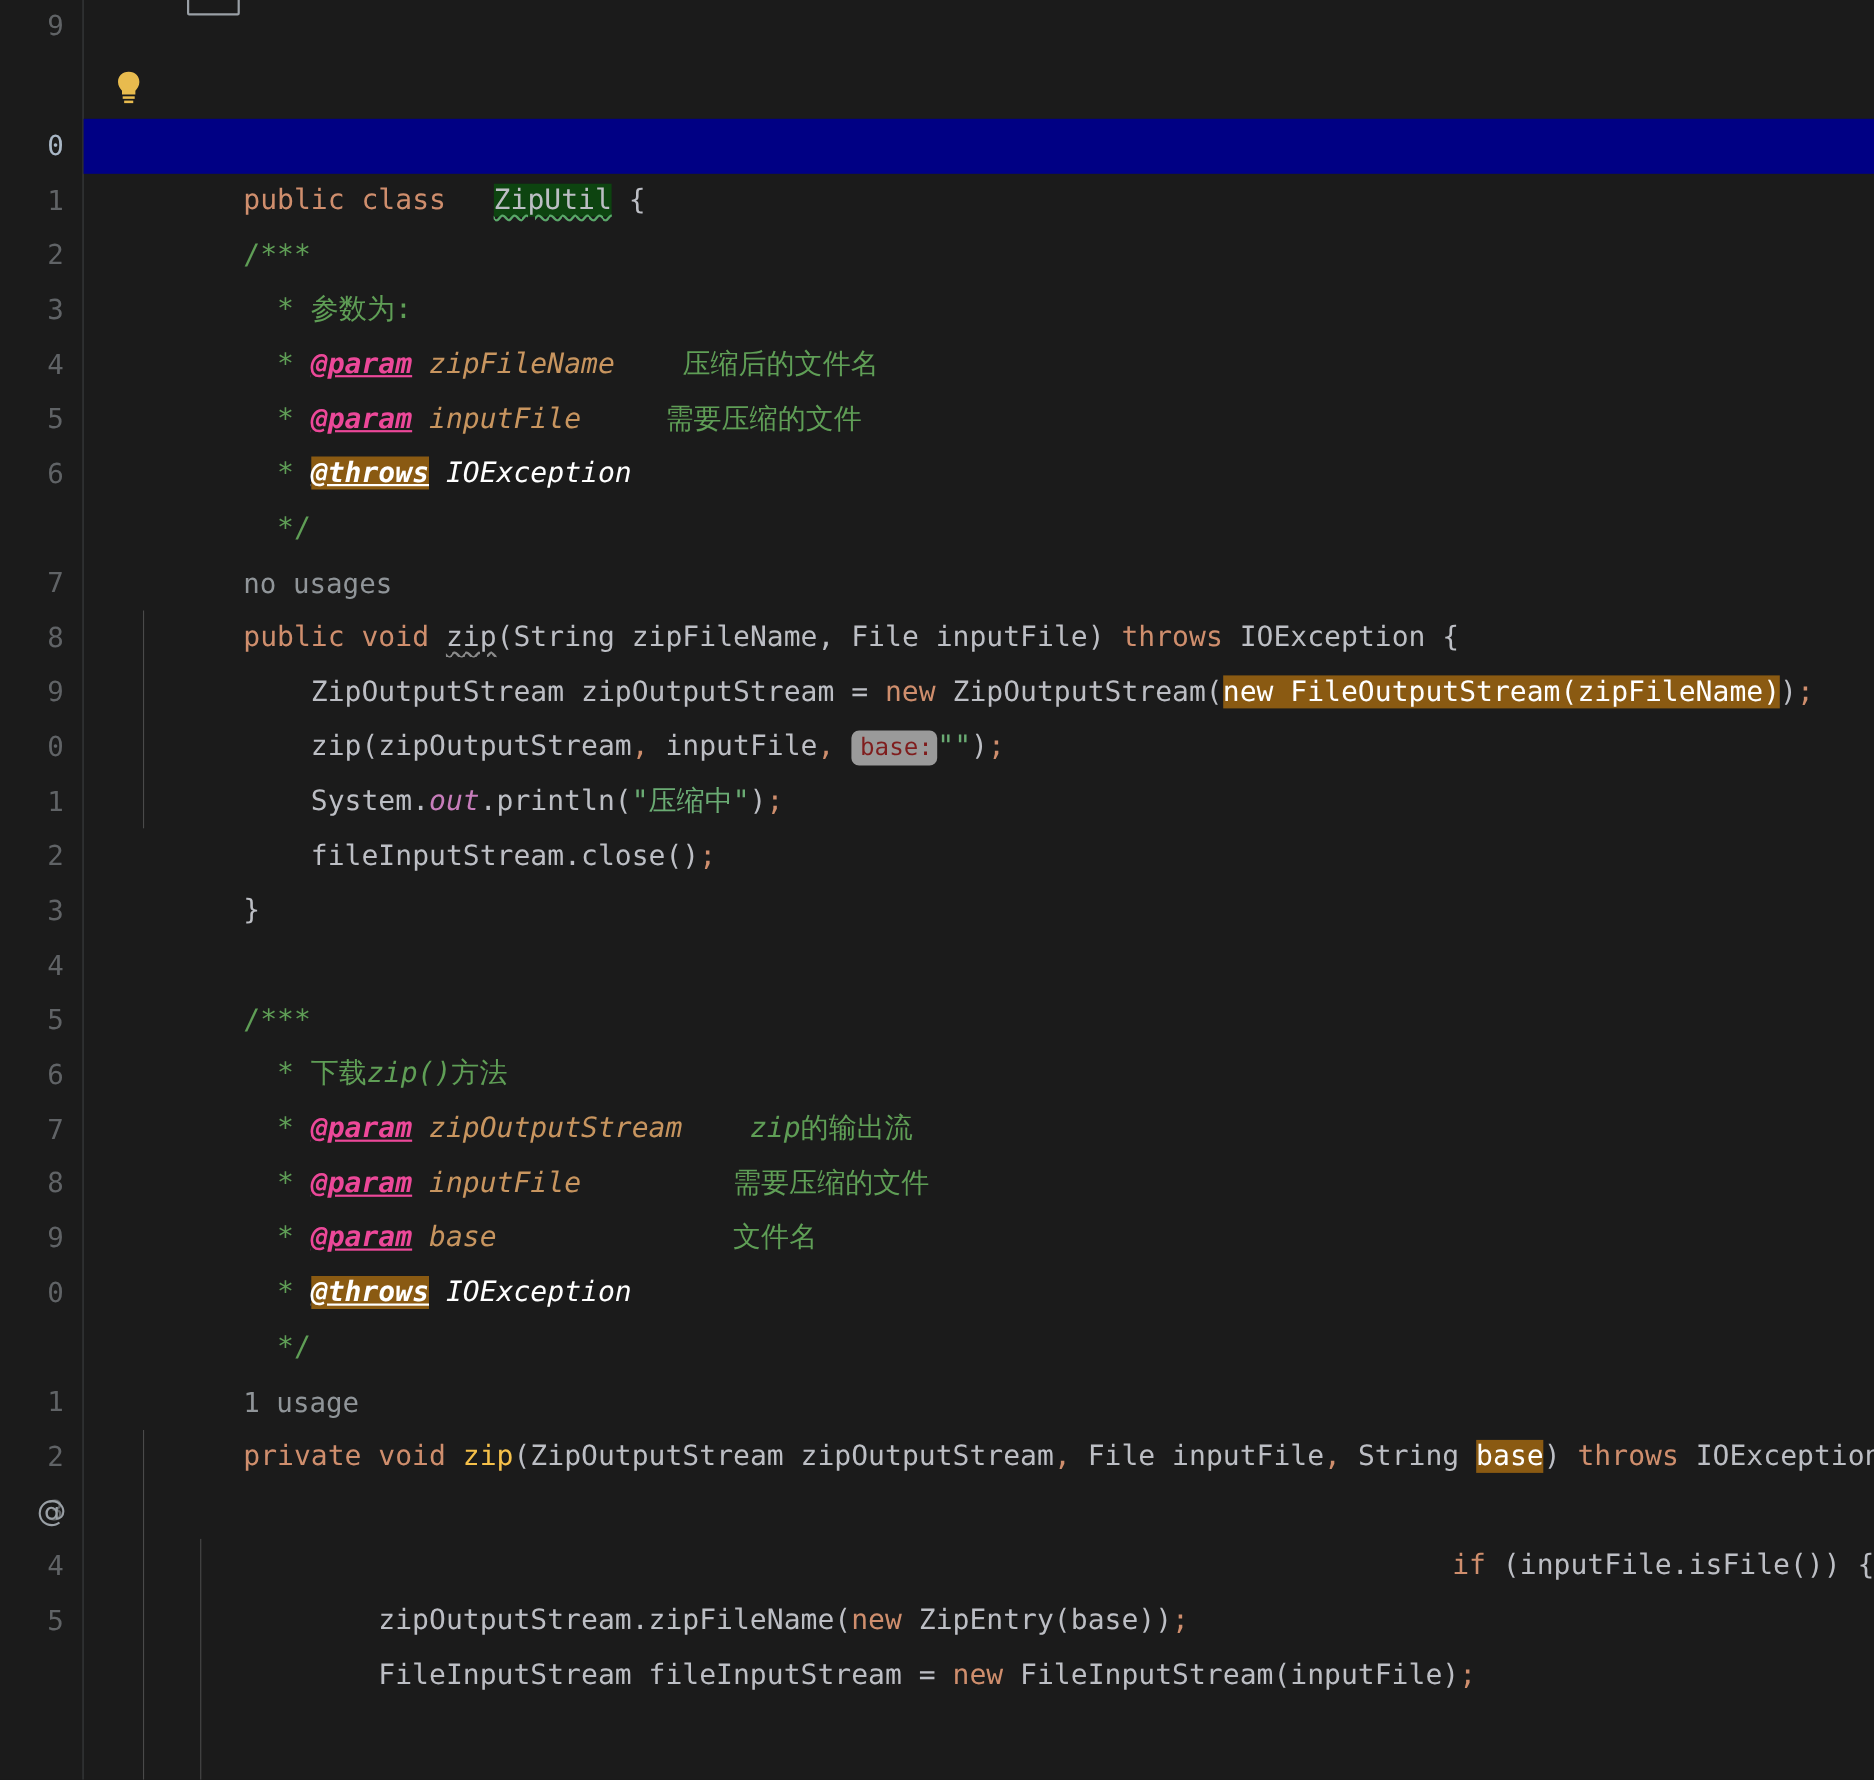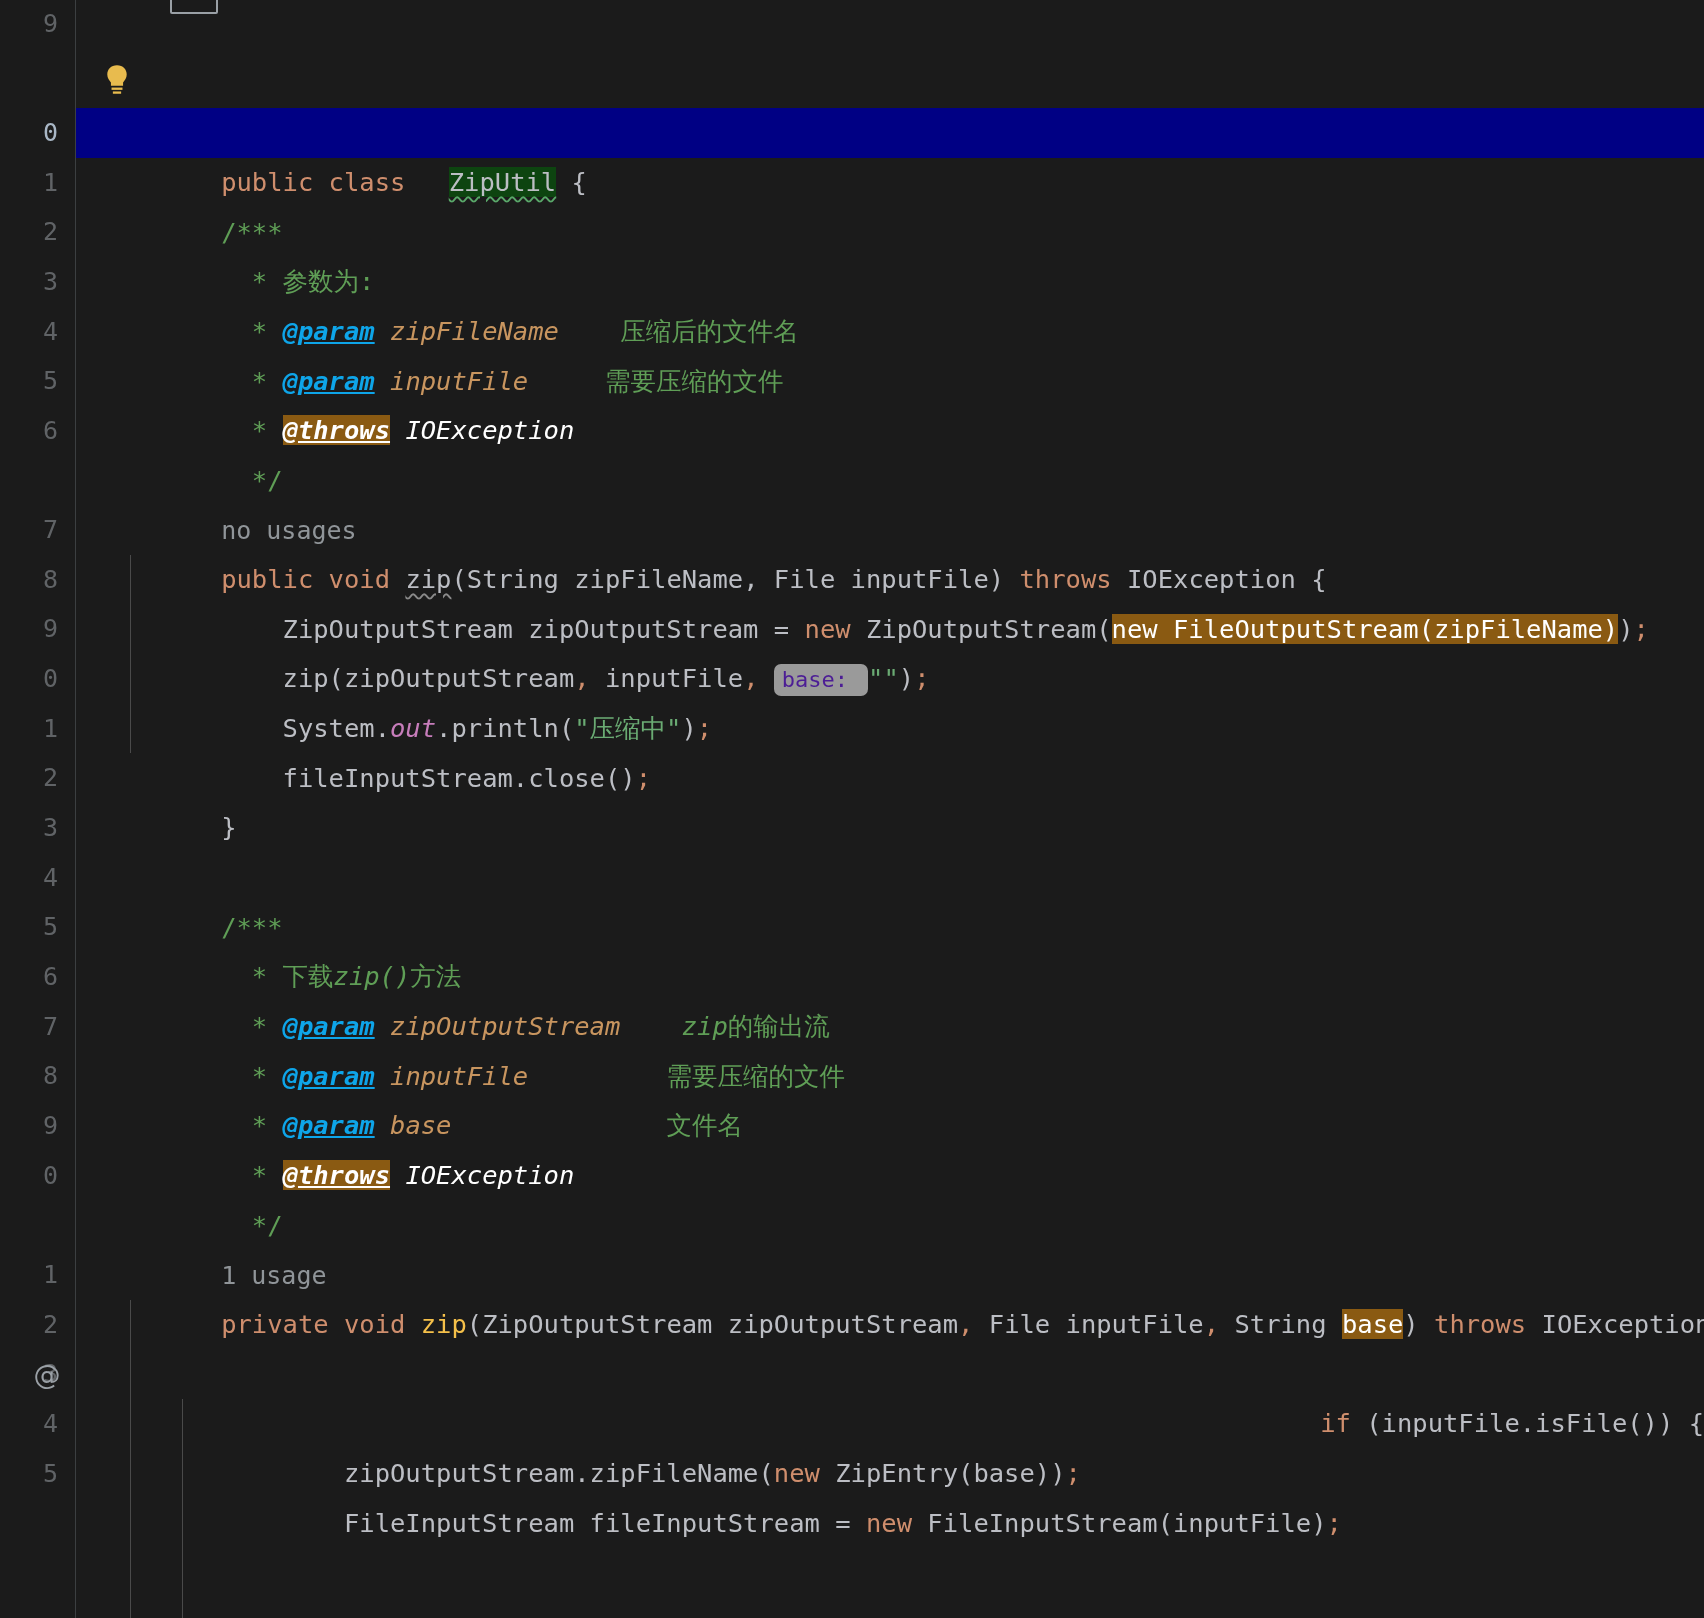--- a/index.html
+++ b/index.html
@@ -82,21 +82,21 @@
   .row .pad { padding-left: 53px; }
 
   .sel-row {
     background: #000084;
   }
 
   
   .kw      { color: #cf8e6d; }
   .mdecl   { color: #f5c04a; }            
   .cmt     { color: #5f9e56; }            
-  .cmt-tag { color: #0ea5e9; font-weight: bold; font-style: italic; text-decoration: underline; }
+  .cmt-tag { color: #ec4899; font-weight: bold; font-style: italic; text-decoration: underline; }
   .cmt-par { color: #c8955f; font-style: italic; }
   .cmt-i   { color: #5f9e56; font-style: italic; }
   .str     { color: #6aab73; }
   .semi    { color: #cf8e6d; }
   .stat    { color: #c77dbb; font-style: italic; }  
   .comma   { color: #cf8e6d; }
 
   
   .hl-brown   { background: #8a5a12; color: #ffffff; }
   .hl-search  { background: #0d4410; color: #bcbec4; margin-left: 28px; }
@@ -117,23 +117,23 @@
   }
 
   
   .inlay {
     color: #909599;
     font-size: 25px;
     font-family: "DejaVu Sans Mono", "Liberation Mono", monospace;
   }
   .param-hint {
     background: #9a9a9a;
-    color: #4c1d95;
+    color: #7f1d1d;
     border-radius: 7px;
-    padding: 3px 20px 4px 8px;
+    padding: 3px 4px 4px 8px;
     font-size: 22px;
     font-family: "DejaVu Sans Mono", "Liberation Mono", monospace;
     margin-top: 28px;
   }
 
   
   .iguide {
     position: absolute;
     width: 1px;
     background: #4a4a4a;

